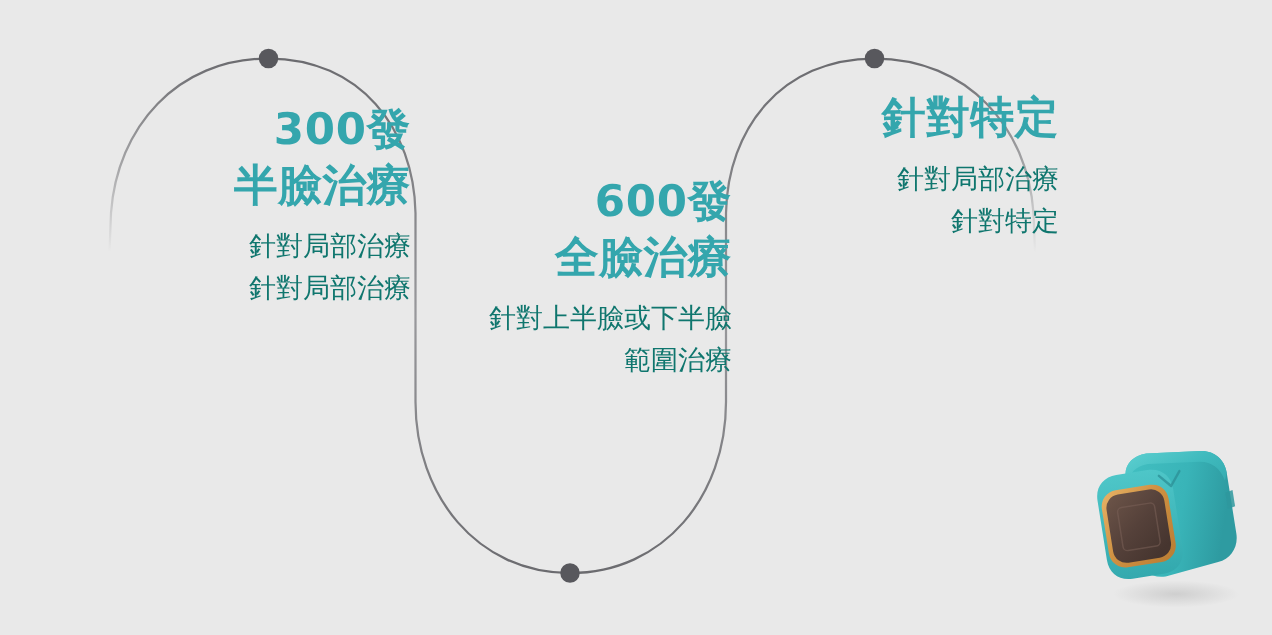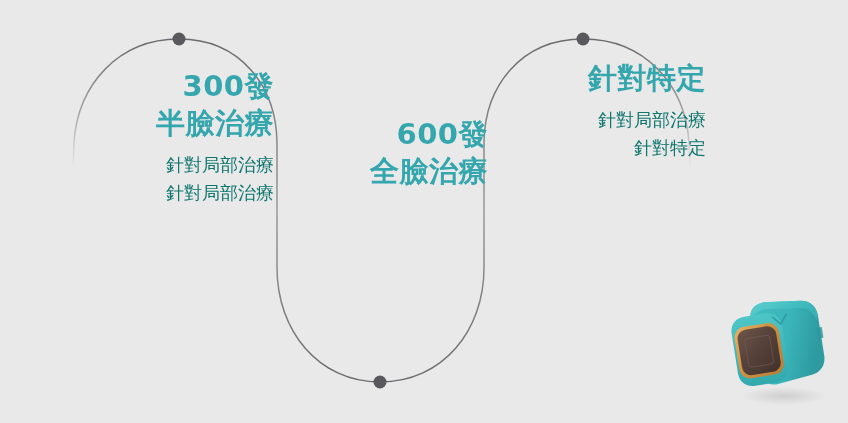--- a/index.html
+++ b/index.html
@@ -134,20 +134,24 @@
     <div class="body">
       <span class="bd-line">針對局部治療</span>
       <span class="bd-line">針對局部治療</span>
     </div>
   </div>
 
   <div class="block" id="block-600">
     <div class="headline">
       <span class="hl-line">600發</span>
       <span class="hl-line">全臉治療</span>
+    </div>
+    <div class="body">
+      <span class="bd-line">針對上半臉或下半臉</span>
+      <span class="bd-line">範圍治療</span>
     </div>
   </div>
 
   <div class="block" id="block-900">
     <div class="headline">
       <span class="hl-line">針對特定</span>
     </div>
     <div class="body">
       <span class="bd-line">針對局部治療</span>
       <span class="bd-line">針對特定</span>

